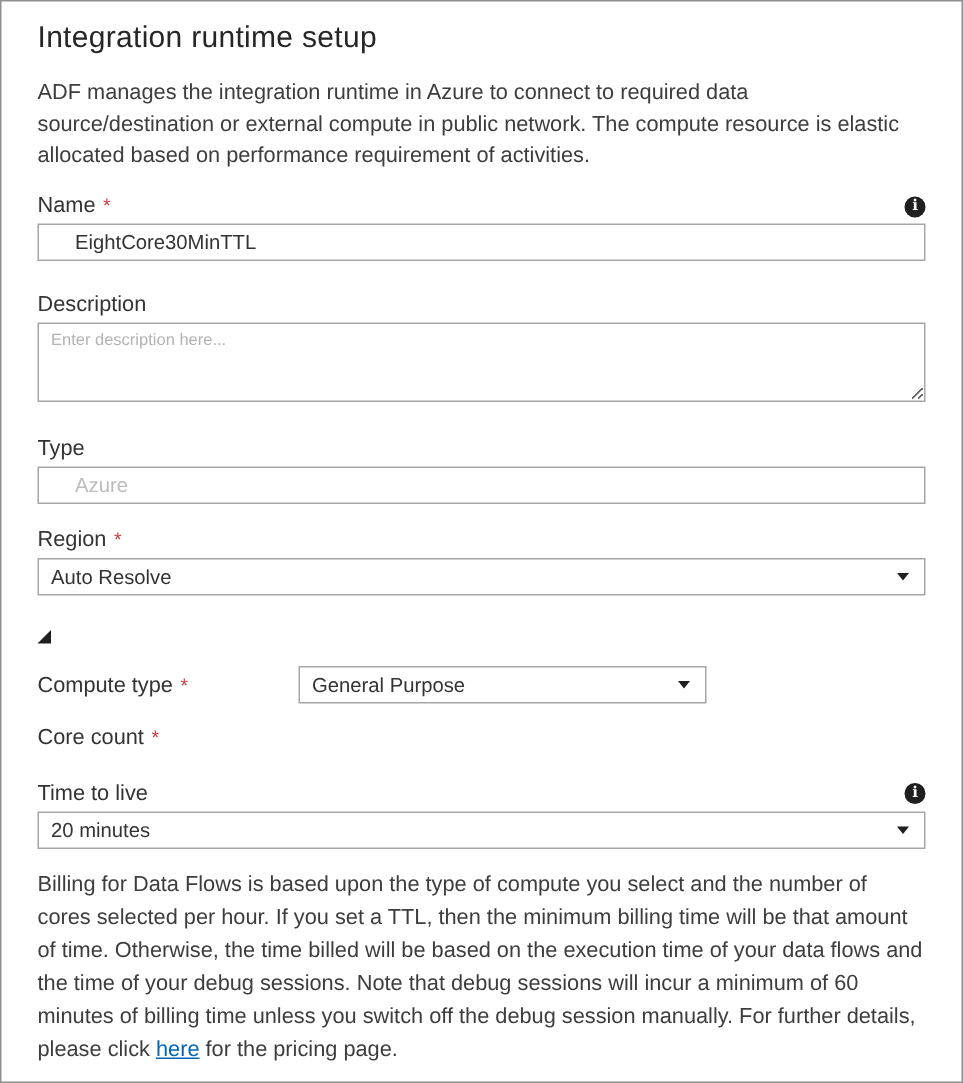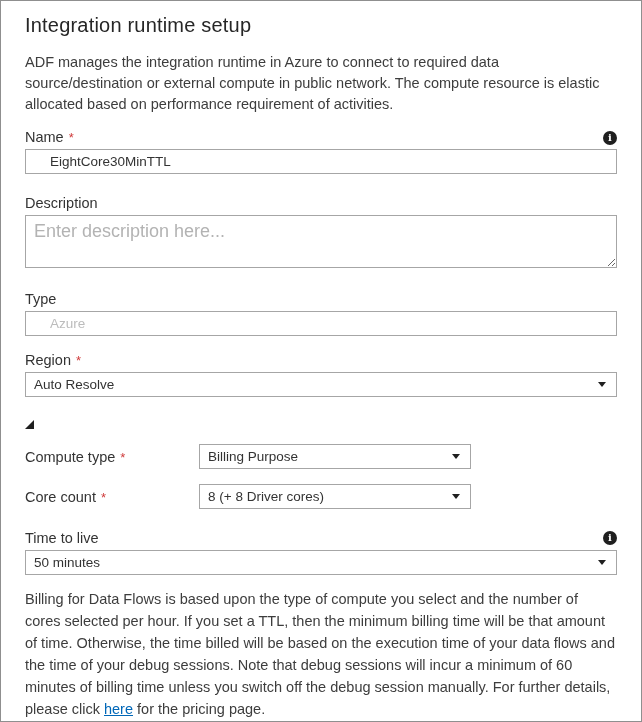--- a/index.html
+++ b/index.html
@@ -38,21 +38,21 @@
     width:100%; height:25px; margin-top:4px;
     border:1px solid #a6a6a6; background:#fff;
     padding:0 24px; font-family:inherit; font-size:13.5px; color:#333;
     outline:none; display:block;
   }
   .text-input::placeholder { color:#b3b3b3; }
   .text-input:disabled { background:#ffffff; color:#000000; -webkit-text-fill-color:#bcbcbc; opacity:1; }
   textarea.desc-input {
     width:100%; height:53px; margin-top:4px;
     border:1px solid #a6a6a6; background:#fff;
-    padding:5px 8px; font-family:inherit; font-size:18px; color:#c2410c;
+    padding:5px 8px; font-family:inherit; font-size:11px; color:#c2410c;
     resize:both; outline:none; display:block;
   }
   textarea.desc-input::placeholder { color:#b3b3b3; }
   .select-box {
     height:25px; margin-top:4px; border:1px solid #a6a6a6; background:#fff;
     display:flex; align-items:center; justify-content:space-between;
     padding:0 10px 0 8px; font-size:13.5px; color:#333; cursor:pointer;
   }
   .select-box.full { width:100%; }
   .caret-down {
@@ -126,40 +126,36 @@
 <div class="accordion">
   <span class="expander-icon"></span>
 </div>
 
 <div class="inline-row">
   <span class="inline-label">
     <span>Compute type</span>
     <span class="required">*</span>
   </span>
   <div class="select-box">
-    <span>Billing Purpose</span>
+    <span>General Purpose</span>
     <span class="caret-down"></span>
   </div>
 </div>
 
 <div class="inline-row">
   <span class="inline-label">
     <span>Core count</span>
     <span class="required">*</span>
   </span>
-  <div class="select-box">
-    <span>8 (+ 8 Driver cores)</span>
-    <span class="caret-down"></span>
-  </div>
 </div>
 
 <div class="field-label-row mt-ttl">
   <span class="label-group">
     <span>Time to live</span>
   </span>
   <span class="info-icon">i</span>
 </div>
 <div class="select-box full">
-  <span>50 minutes</span>
+  <span>20 minutes</span>
   <span class="caret-down"></span>
 </div>
 
 <p class="billing"><span>Billing for Data Flows is based upon the type of compute you select and the number of cores selected per hour. If you set a TTL, then the minimum billing time will be that amount of time. Otherwise, the time billed will be based on the execution time of your data flows and the time of your debug sessions. Note that debug sessions will incur a minimum of 60 minutes of billing time unless you switch off the debug session manually. For further details, please click </span><a class="link">here</a><span> for the pricing page.</span></p>
 
 </body></html>

